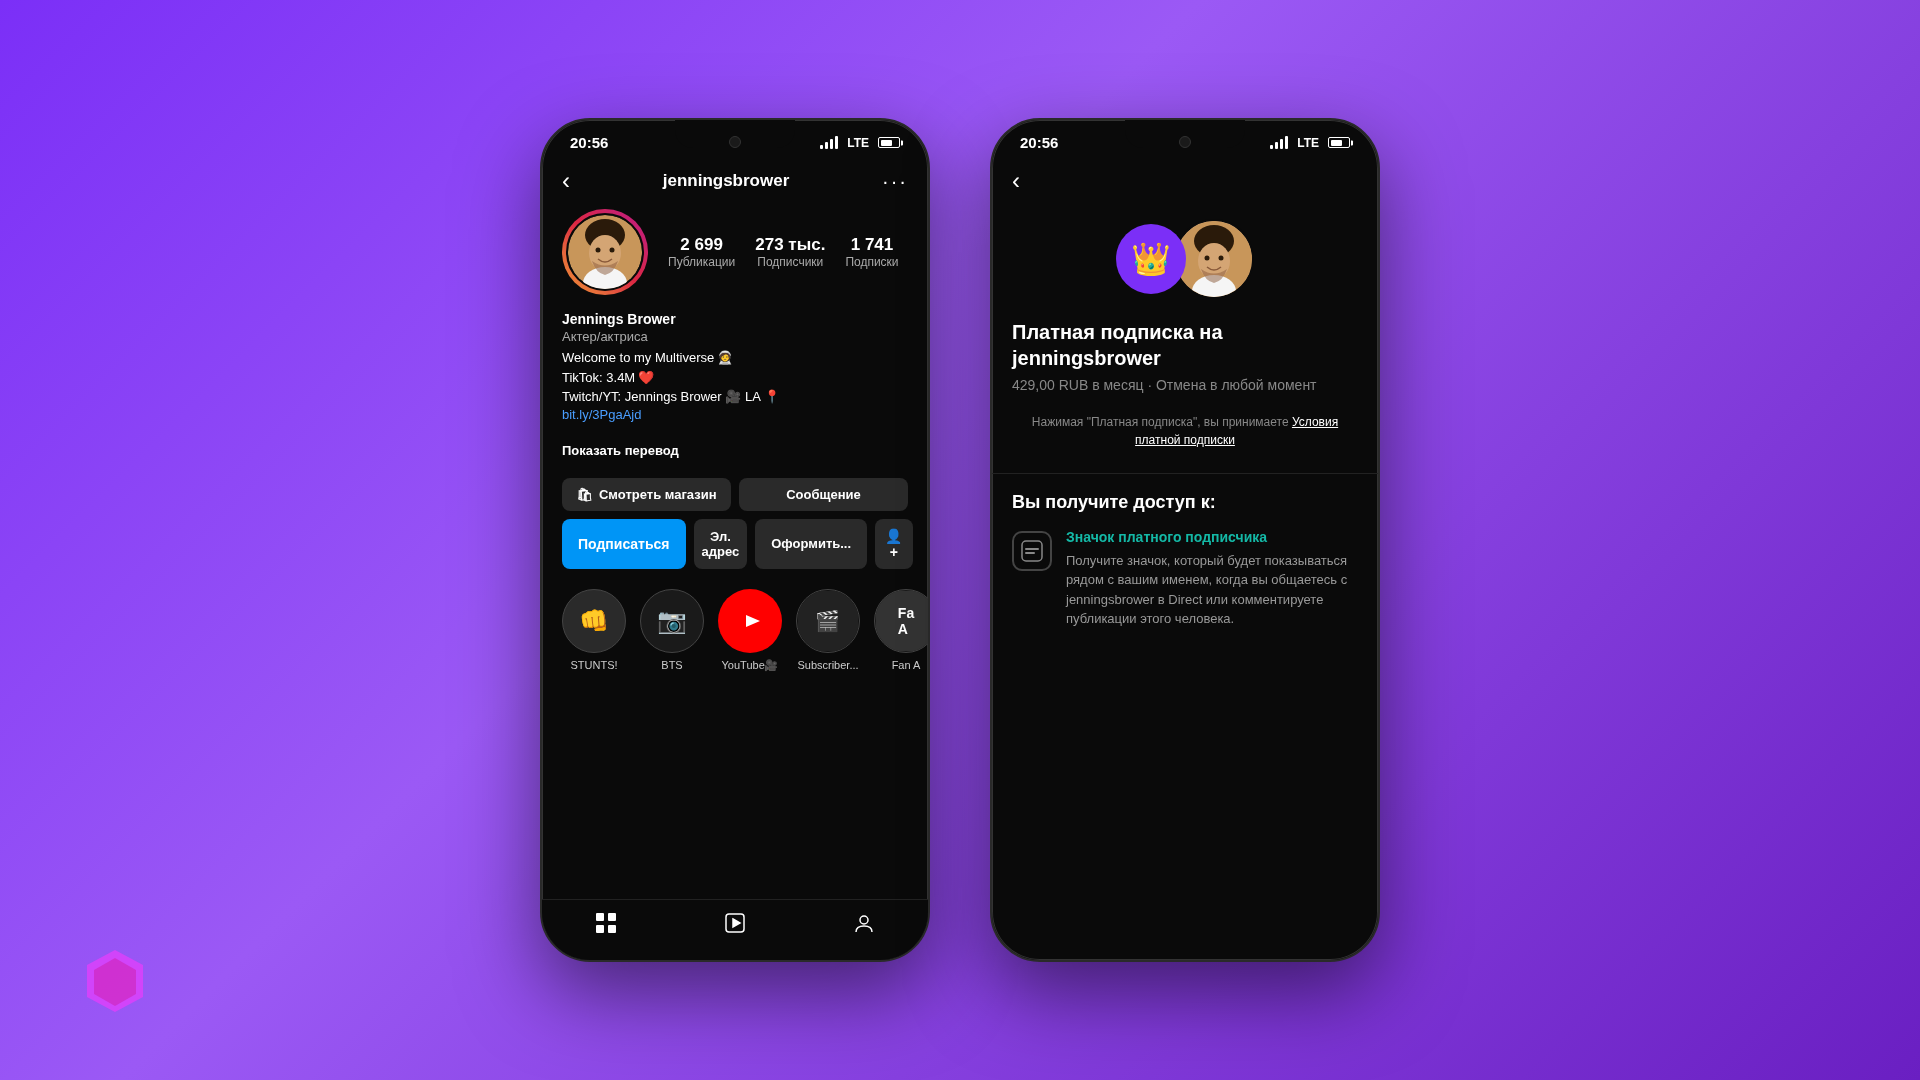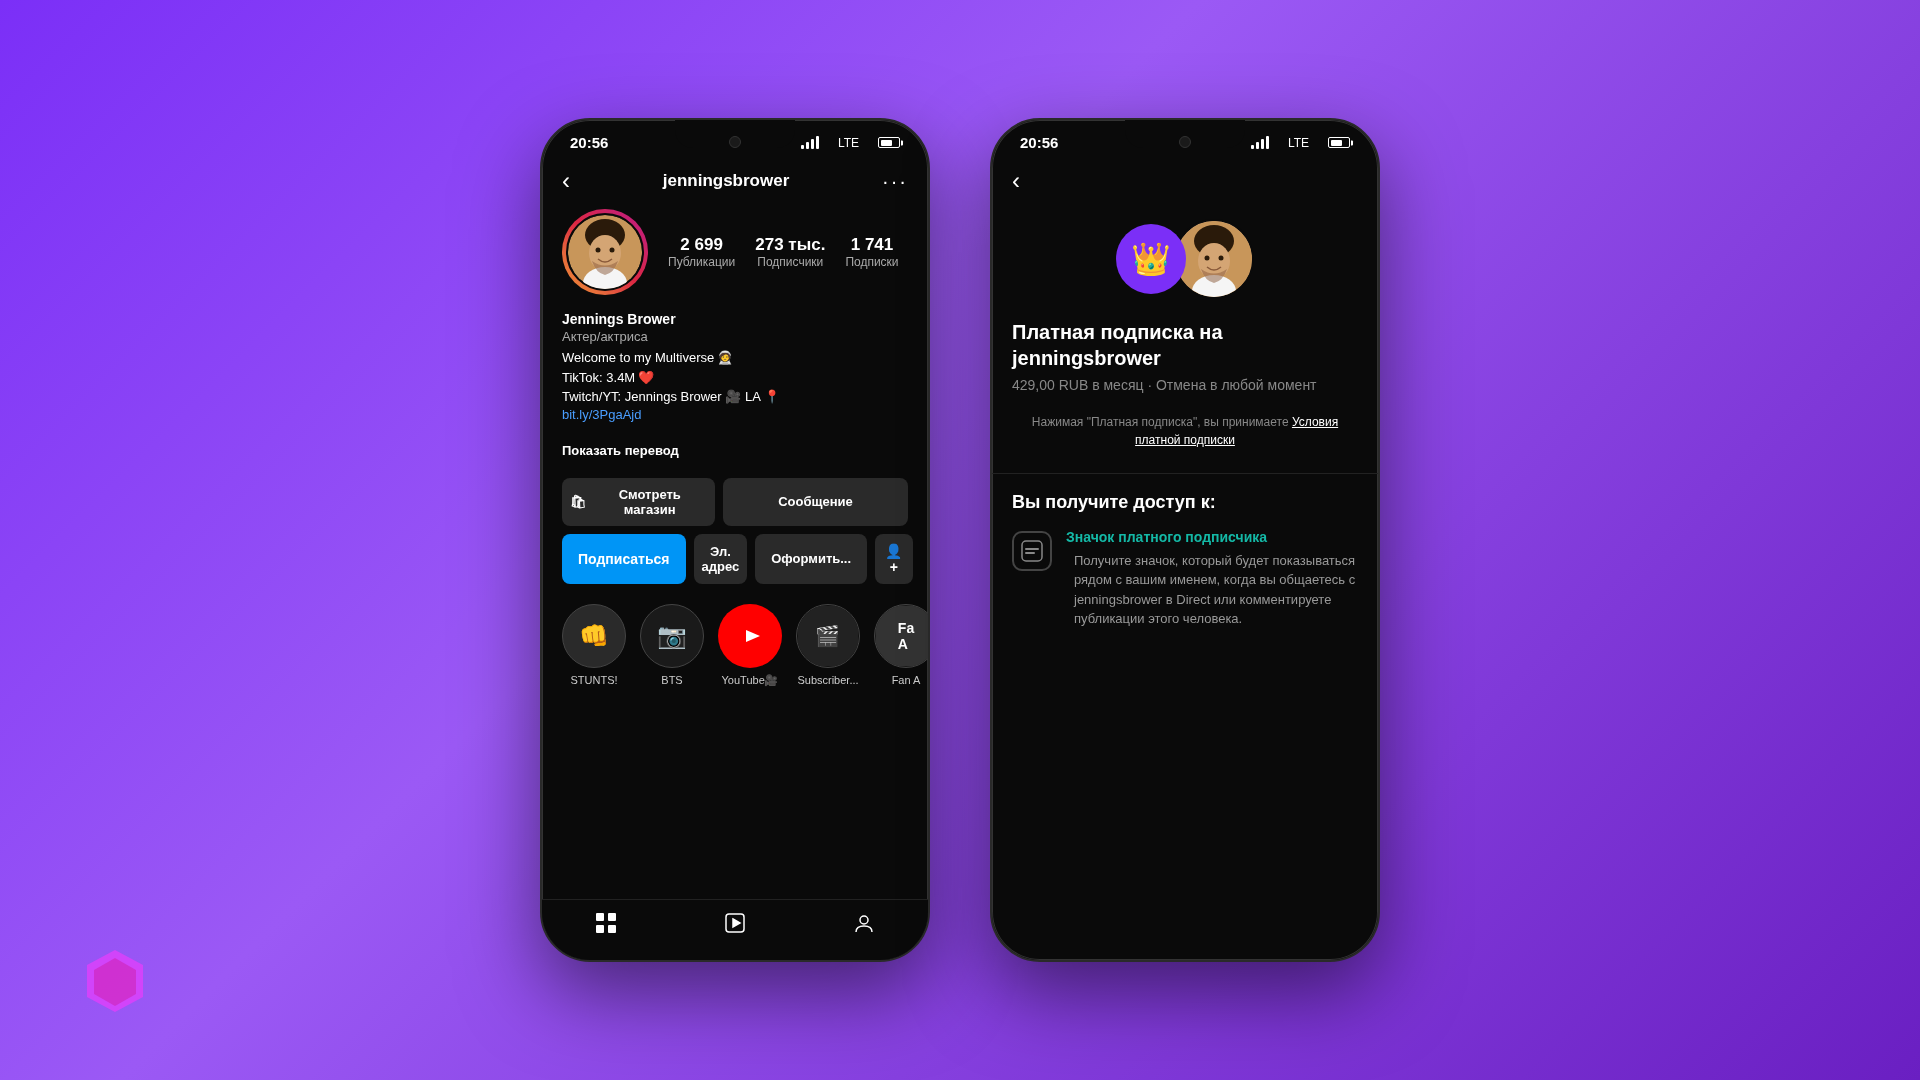--- a/index.html
+++ b/index.html
@@ -89,23 +89,23 @@
       align-items: center;
       padding: 14px 28px 6px;
       color: white;
       font-size: 15px;
       font-weight: 600;
     }
 
     .status-right {
       display: flex;
       align-items: center;
-      gap: 19px;
-      font-size: 13px;
-      font-weight: 400;
+      gap: 9px;
+      font-size: 13px;
+      font-weight: 700;
     }
 
     .signal-bars {
       display: flex;
       align-items: flex-end;
       gap: 2px;
     }
     .signal-bar {
       background: white;
       width: 3px;
@@ -284,21 +284,21 @@
       gap: 6px;
       cursor: pointer;
     }
 
     .btn-message {
       flex: 1;
       background: #2a2a2a;
       border: none;
       border-radius: 8px;
       color: white;
-      padding: 9px 24px;
+      padding: 9px 8px;
       font-size: 13px;
       font-weight: 600;
       cursor: pointer;
     }
 
     .sub-buttons {
       display: flex;
       padding: 0 20px 12px;
       gap: 8px;
     }
@@ -515,21 +515,20 @@
       font-size: 14px;
       font-weight: 700;
       color: #14b8a6;
       margin-bottom: 6px;
     }
 
     .feature-desc {
       font-size: 13px;
       color: #999;
       line-height: 1.5;
-      margin-left: 8px;
     }
 
     
     .logo {
       position: absolute;
       bottom: 60px;
       left: 80px;
     }
 
     .hex {

